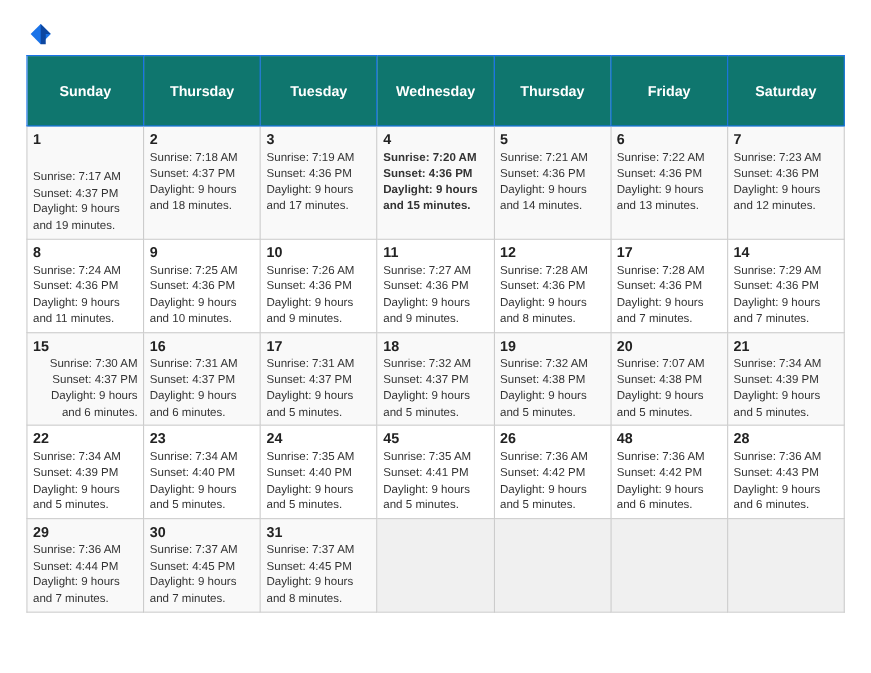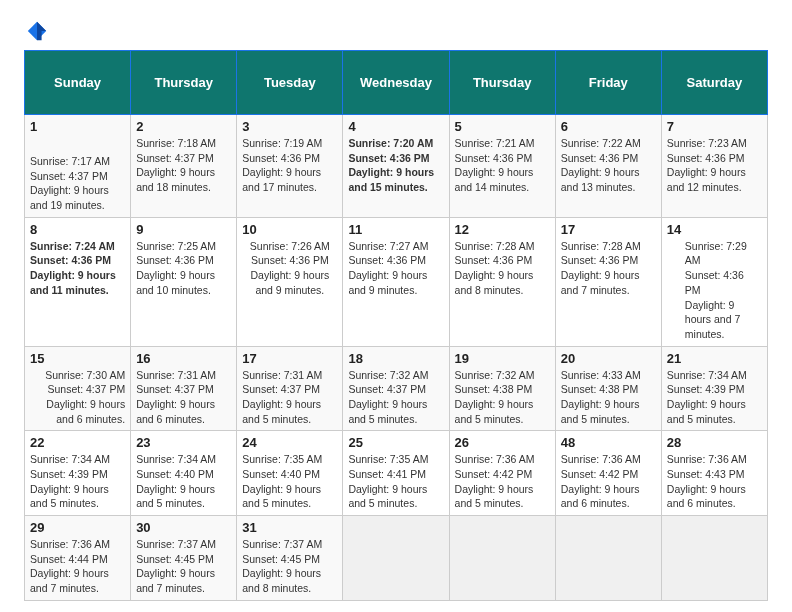--- a/index.html
+++ b/index.html
@@ -171,33 +171,33 @@
         <td>
           <span class="day-number">7</span>
           <div class="day-info" style="white-space: pre-line;">Sunrise: 7:23 AM
 Sunset: 4:36 PM
 Daylight: 9 hours and 12 minutes.</div>
         </td>
       </tr>
       <tr>
         <td>
           <span class="day-number">8</span>
-          <div class="day-info" style="white-space: pre-line; font-weight: bold;">Sunrise: 7:24 AM
+          <div class="day-info" style="white-space: pre-line;">Sunrise: 7:24 AM
 Sunset: 4:36 PM
 Daylight: 9 hours and 11 minutes.</div>
         </td>
         <td>
           <span class="day-number">9</span>
           <div class="day-info" style="white-space: pre-line;">Sunrise: 7:25 AM
 Sunset: 4:36 PM
 Daylight: 9 hours and 10 minutes.</div>
         </td>
         <td>
           <span class="day-number">10</span>
-          <div class="day-info" style="white-space: pre-line; text-align: center;">Sunrise: 7:26 AM
+          <div class="day-info" style="white-space: pre-line;">Sunrise: 7:26 AM
 Sunset: 4:36 PM
 Daylight: 9 hours and 9 minutes.</div>
         </td>
         <td>
           <span class="day-number">11</span>
           <div class="day-info" style="white-space: pre-line;">Sunrise: 7:27 AM
 Sunset: 4:36 PM
 Daylight: 9 hours and 9 minutes.</div>
         </td>
         <td>
@@ -207,21 +207,21 @@
 Daylight: 9 hours and 8 minutes.</div>
         </td>
         <td>
           <span class="day-number">17</span>
           <div class="day-info" style="white-space: pre-line;">Sunrise: 7:28 AM
 Sunset: 4:36 PM
 Daylight: 9 hours and 7 minutes.</div>
         </td>
         <td>
           <span class="day-number">14</span>
-          <div class="day-info" style="white-space: pre-line; margin-left: 18px;">Sunrise: 7:29 AM
+          <div class="day-info" style="white-space: pre-line;">Sunrise: 7:29 AM
 Sunset: 4:36 PM
 Daylight: 9 hours and 7 minutes.</div>
         </td>
       </tr>
       <tr>
         <td>
           <span class="day-number">15</span>
           <div class="day-info" style="white-space: pre-line; text-align: right;">Sunrise: 7:30 AM
 Sunset: 4:37 PM
 Daylight: 9 hours and 6 minutes.</div>
@@ -245,21 +245,21 @@
 Daylight: 9 hours and 5 minutes.</div>
         </td>
         <td>
           <span class="day-number">19</span>
           <div class="day-info" style="white-space: pre-line;">Sunrise: 7:32 AM
 Sunset: 4:38 PM
 Daylight: 9 hours and 5 minutes.</div>
         </td>
         <td>
           <span class="day-number">20</span>
-          <div class="day-info" style="white-space: pre-line;">Sunrise: 4:33 AM
+          <div class="day-info" style="white-space: pre-line;">Sunrise: 7:07 AM
 Sunset: 4:38 PM
 Daylight: 9 hours and 5 minutes.</div>
         </td>
         <td>
           <span class="day-number">21</span>
           <div class="day-info" style="white-space: pre-line;">Sunrise: 7:34 AM
 Sunset: 4:39 PM
 Daylight: 9 hours and 5 minutes.</div>
         </td>
       </tr>
@@ -276,21 +276,21 @@
 Sunset: 4:40 PM
 Daylight: 9 hours and 5 minutes.</div>
         </td>
         <td>
           <span class="day-number">24</span>
           <div class="day-info" style="white-space: pre-line;">Sunrise: 7:35 AM
 Sunset: 4:40 PM
 Daylight: 9 hours and 5 minutes.</div>
         </td>
         <td>
-          <span class="day-number">25</span>
+          <span class="day-number">45</span>
           <div class="day-info" style="white-space: pre-line;">Sunrise: 7:35 AM
 Sunset: 4:41 PM
 Daylight: 9 hours and 5 minutes.</div>
         </td>
         <td>
           <span class="day-number">26</span>
           <div class="day-info" style="white-space: pre-line;">Sunrise: 7:36 AM
 Sunset: 4:42 PM
 Daylight: 9 hours and 5 minutes.</div>
         </td>

